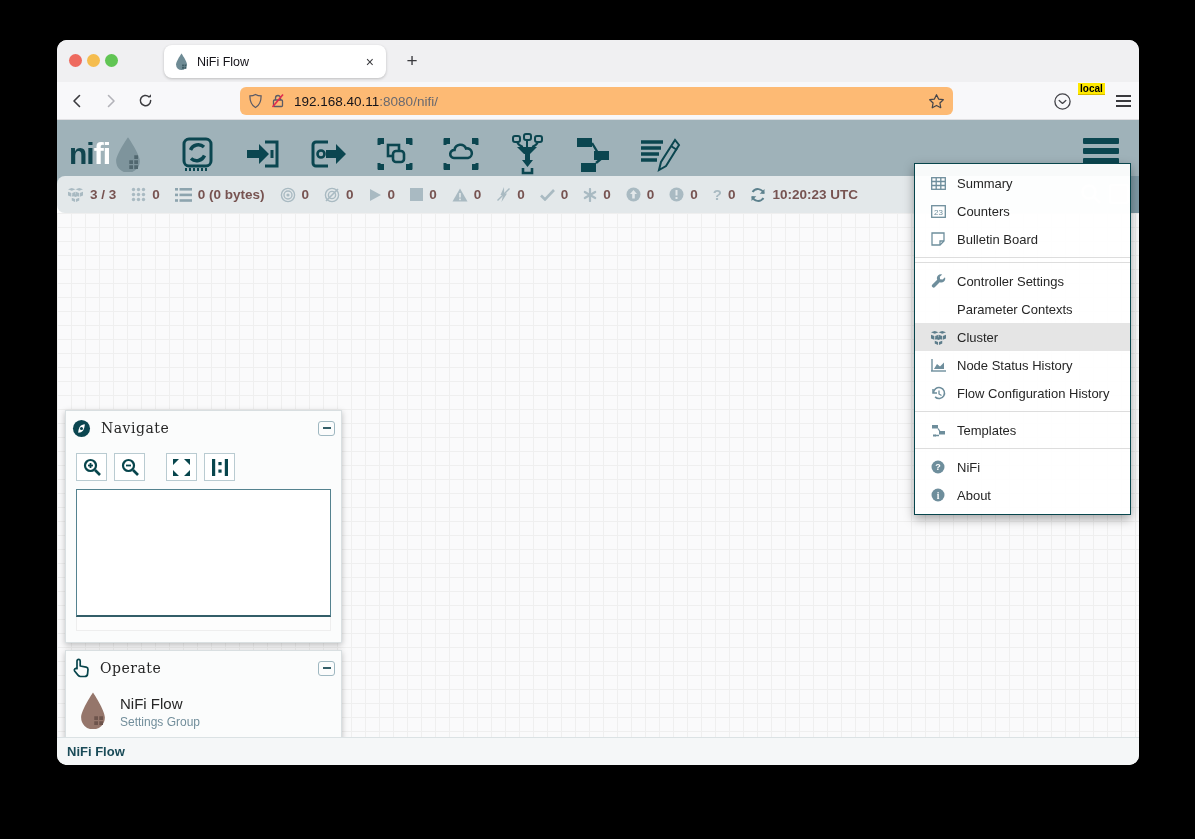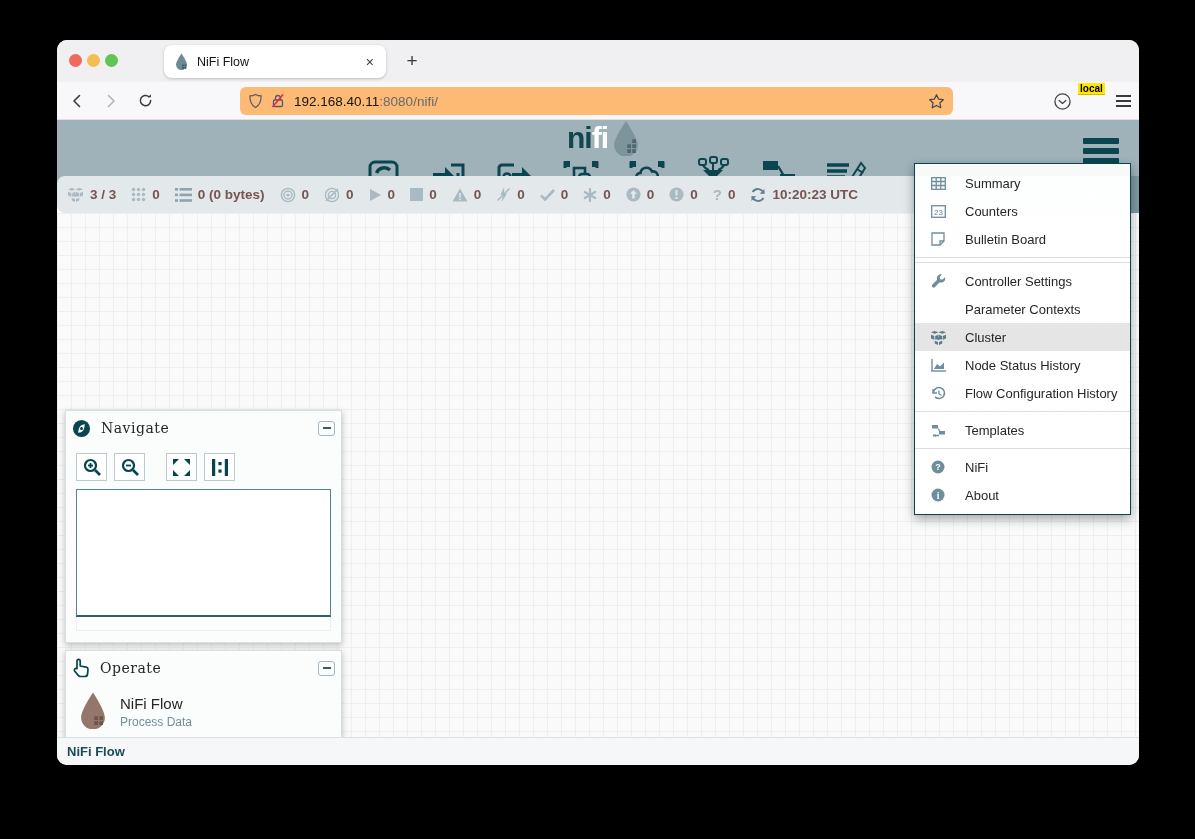--- a/index.html
+++ b/index.html
@@ -22,21 +22,21 @@
   .urltext { font-size:13.5px; margin-left:8px; flex:1; }
   .urltext .host { color:#15141a; } .urltext .rest { color:#69696f; }
   .chrome-right { position:absolute; right:8px; top:44px; display:flex; align-items:center; gap:10px; height:34px; }
   .avatar-wrap { position:relative; width:24px; height:24px; }
   .avatar { width:22px; height:22px; border-radius:50%; background:radial-gradient(circle at 35% 30%, #f0a95e, #c96a2e); margin-top:3px; }
   .ctx-label { position:absolute; left:-4px; top:-6px; background:#ffe900; color:#000; font-size:10px; font-weight:bold; padding:0 2px; border-bottom:1px solid #d6b900; }
   .burger { display:flex; flex-direction:column; gap:3px; }
   .burger span { display:block; width:15px; height:1.8px; background:#3a3a3e; }
 
   
-  .nifi-header { position:absolute; left:0; top:80px; width:100%; height:68px; background:#9fb2b9; display:flex; align-items:center;flex-direction:column; }
+  .nifi-header { position:absolute; left:0; top:80px; width:100%; height:68px; background:#9fb2b9; display:flex; align-items:center; }
   .logo { display:flex; align-items:center; margin-left:12px; }
   .logo .ni { font-size:30px; font-weight:bold; color:#11454f; letter-spacing:-1px; }
   .logo .fi { font-size:30px; font-weight:bold; color:#fff; letter-spacing:-1px; }
   .tools { display:flex; align-items:center; gap:22px; margin-left:32px; }
   .tool { width:44px; height:42px; display:flex; align-items:center; justify-content:center; }
   .global-menu-btn { position:absolute; right:16px; top:14px; display:flex; flex-direction:column; gap:4.5px; padding:4px; }
   .global-menu-btn span { display:block; width:36px; height:5.5px; background:#0b4650; border-radius:1px; }
 
   
   .statusbar { position:absolute; left:0; top:136px; width:100%; height:37px; background:#e3e8ea; display:flex; align-items:center; padding-left:10px;border-radius:8px; }
@@ -74,21 +74,21 @@
   .op-type { font-size:12px; color:#728e9b; margin-top:3px; }
   .op-id { font-size:12.5px; color:#775351; padding:8px 12px 0 10px; letter-spacing:.2px; }
   .op-row { display:flex; gap:6px; padding:8px 0 0 10px; align-items:center; }
   .obtn { width:31px; height:26px; border:1px solid #b9cbd1; background:#fff; display:flex; align-items:center; justify-content:center; color:#07454c; }
   .obtn.sp { margin-left:12px; }
 
   
   .menu { position:absolute; left:857px; top:123px; width:217px; background:rgba(255,255,255,.93); border:1px solid #07454c; box-shadow:0 4px 10px rgba(0,0,0,.35); padding:5px 0; }
   .mitem { height:28px; display:flex; align-items:center; padding-left:14px; }
   .mitem .micon { width:18px; display:flex; justify-content:center; color:#6e8e9c; }
-  .mitem .mlabel { font-size:13px; color:#262626; margin-left:18px; }
+  .mitem .mlabel { font-size:13px; color:#262626; margin-left:10px; }
   .mitem.active { background:#e5e5e5; }
   .msep { height:1px; background:#ddd; margin:4px 0; }
 
   svg { display:block; }
 </style>
 </head>
 <body>
 
 <div class="window">
 
@@ -522,21 +522,21 @@
             <path d="M12 1 C12 1 2.5 15 2.5 21 a9.5 9.5 0 0 0 19 0 C21.5 15 12 1 12 1Z" fill="#95766b"></path>
             <g fill="#6d544c">
               <rect x="13" y="20" width="3" height="3"></rect>
               <rect x="17" y="20" width="3" height="3"></rect>
               <rect x="13" y="24" width="3" height="3"></rect>
               <rect x="17" y="24" width="3" height="3"></rect>
             </g>
           </svg>
         <div class="op-meta">
           <div class="op-name">NiFi Flow</div>
-          <div class="op-type">Process Data</div>
+          <div class="op-type">Settings Group</div>
         </div>
       </div>
       <div class="op-id">35cbd3b7-017b-1000-8bff-1c3405c00d6b</div>
       <div class="op-row">
         <div class="obtn">
             <svg width="17" height="17" viewBox="0 0 17 17">
               <path d="M8.5 0 l1 2.6 2.7 -.9 .6 2.7 2.8 .3 -1 2.6 2.3 1.5 -2.3 1.5 1 2.6 -2.8 .3 -.6 2.7 -2.7 -.9 -1 2.6 -1 -2.6 -2.7 .9 -.6 -2.7 -2.8 -.3 1 -2.6 L0 8.8 2.3 7.3 1.3 4.7 4.1 4.4 4.7 1.7 7.4 2.6Z" fill="#07454c"></path>
               <circle cx="8.5" cy="8.8" r="2.8" fill="#fff"></circle>
             </svg>
           </div>

